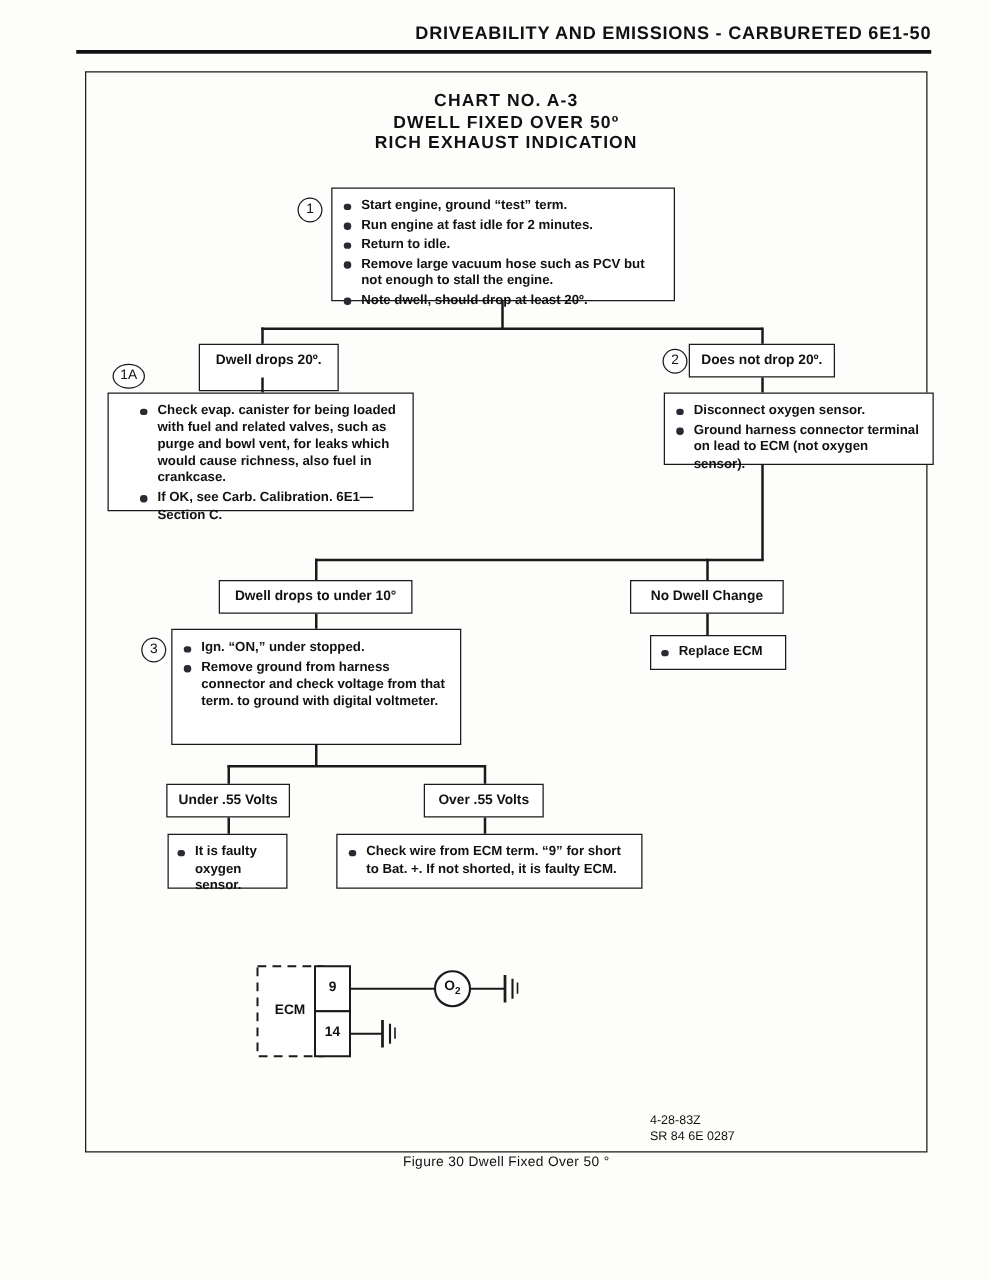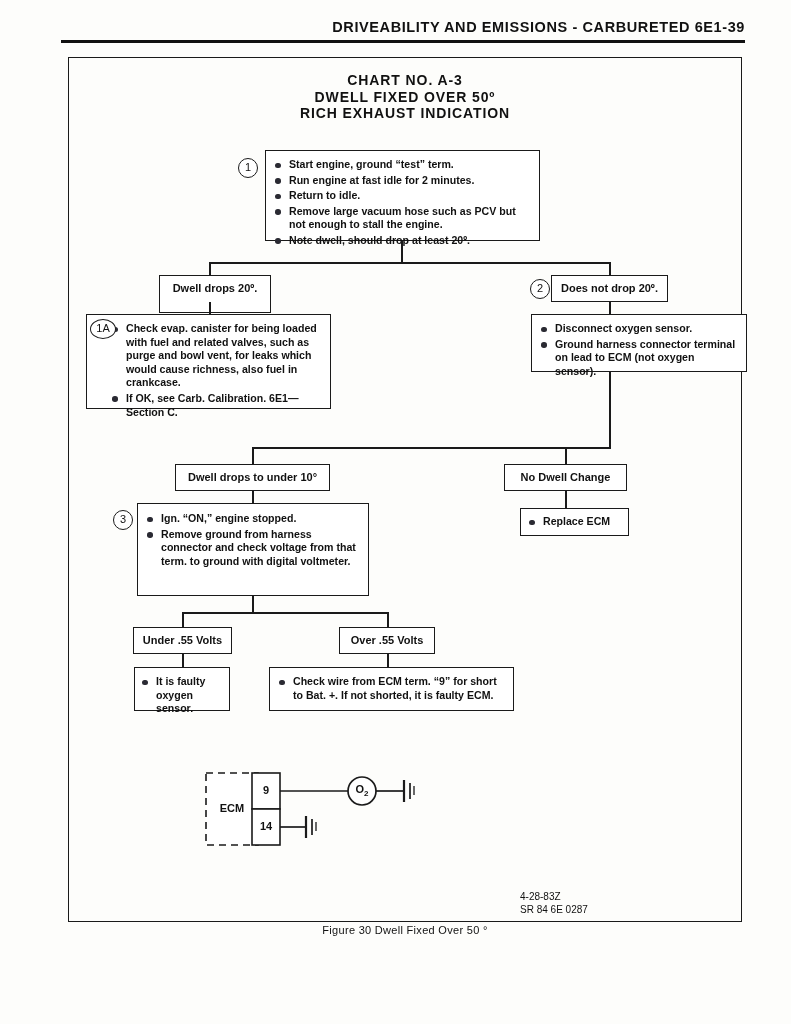--- a/index.html
+++ b/index.html
@@ -141,21 +141,21 @@
     text-align: center;
     font-size: 11px;
     letter-spacing: .3px;
   }
 </style>
 </head>
 <body>
 
 <div id="page">
 
-  <div id="header-title">DRIVEABILITY AND EMISSIONS - CARBURETED 6E1-39</div>
+  <div id="header-title">DRIVEABILITY AND EMISSIONS - CARBURETED 6E1-50</div>
   <div id="header-rule"></div>
 
   <div id="frame"></div>
 
   <div id="chart-title">
     <div class="t-big">CHART NO. A-3</div>
     <div class="t-big">DWELL FIXED OVER 50º</div>
     <div class="t-big">RICH EXHAUST INDICATION</div>
   </div>
 
@@ -176,21 +176,21 @@
   <div class="line vline" style="left:401px; top:241px; height:22px;"></div>
   <div class="line hline" style="left:209px; top:262px; width:401px;"></div>
   <div class="line vline" style="left:209px; top:262px; height:15px;"></div>
   <div class="line vline" style="left:609px; top:262px; height:15px;"></div>
 
   <div class="box" style="left:159px; top:275px; width:112px; height:38px;">
     <div class="plain-label" style="line-height:24px;">Dwell drops 20º.</div>
   </div>
   <div class="line vline" style="left:209px; top:302px; height:13px;"></div>
 
-  <div class="marker" style="left:90px; top:291px; width:26px; height:20px; line-height:17px; border-radius:50%;margin-top:28px;">
+  <div class="marker" style="left:90px; top:291px; width:26px; height:20px; line-height:17px; border-radius:50%;">
     <span>1A</span>
   </div>
 
   <div class="box" style="left:86px; top:314px; width:245px; height:95px; padding:7px 8px 0 24px;">
     <ul class="blist">
       <li>Check evap. canister for being loaded with fuel and related valves, such as purge and bowl vent, for leaks which would cause richness, also fuel in crankcase.</li>
       <li>If OK, see Carb. Calibration. 6E1—Section C.</li>
     </ul>
   </div>
 
@@ -219,21 +219,21 @@
     <div class="plain-label" style="line-height:24px;">Dwell drops to under 10°</div>
   </div>
   <div class="line vline" style="left:252px; top:491px; height:13px;"></div>
 
   <div class="marker" style="left:113px; top:510px; width:20px; height:20px; line-height:17px;">
     <span>3</span>
   </div>
 
   <div class="box" style="left:137px; top:503px; width:232px; height:93px; padding:8px 8px 0 8px;">
     <ul class="blist">
-      <li>Ign. “ON,” engine stopped.</li>
+      <li>Ign. “ON,” under stopped.</li>
       <li>Remove ground from harness connector and check voltage from that term. to ground with digital voltmeter.</li>
     </ul>
   </div>
 
   <div class="box" style="left:504px; top:464px; width:123px; height:27px;">
     <div class="plain-label" style="line-height:24px;">No Dwell Change</div>
   </div>
   <div class="line vline" style="left:565px; top:491px; height:17px;"></div>
 
   <div class="box" style="left:520px; top:508px; width:109px; height:28px; padding:6px 0 0 7px;">

